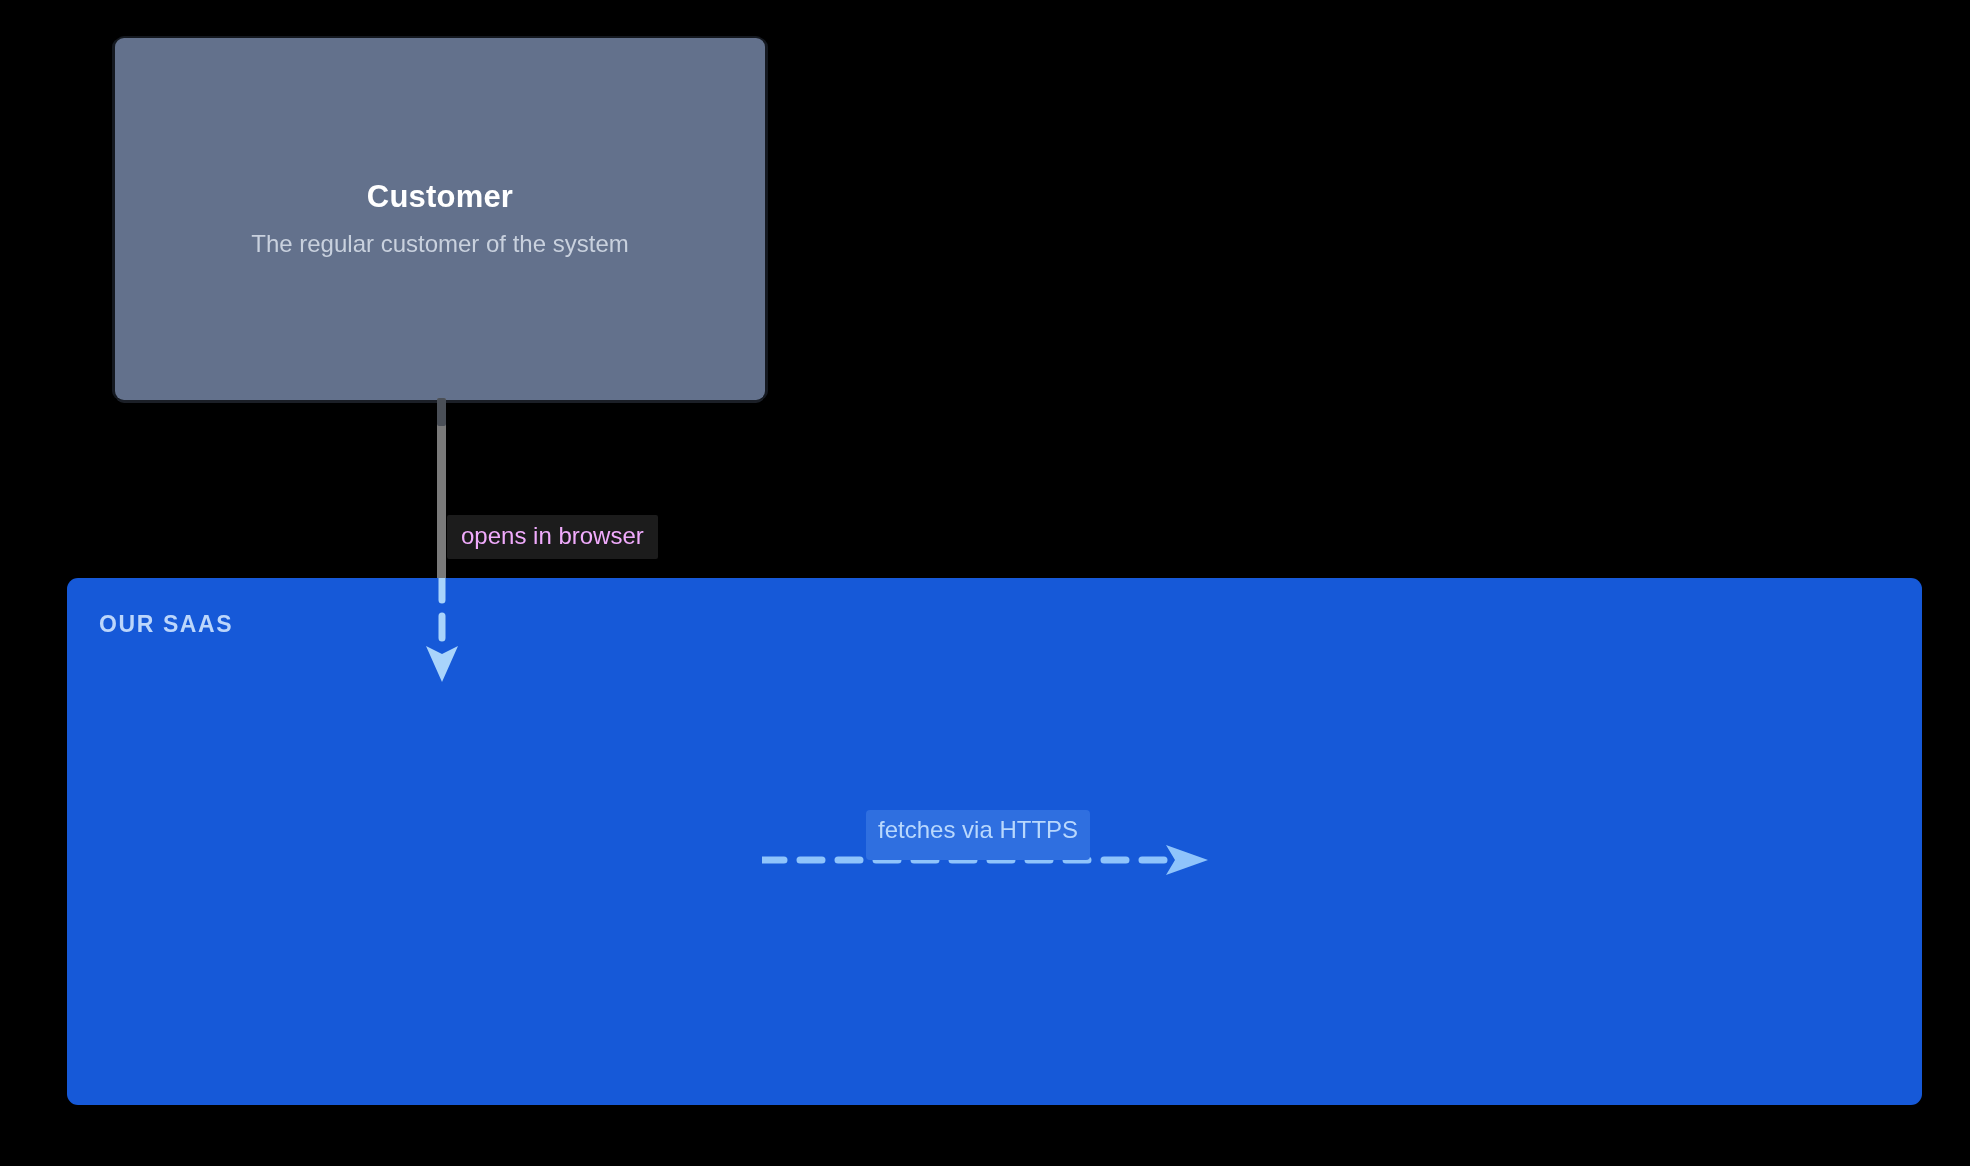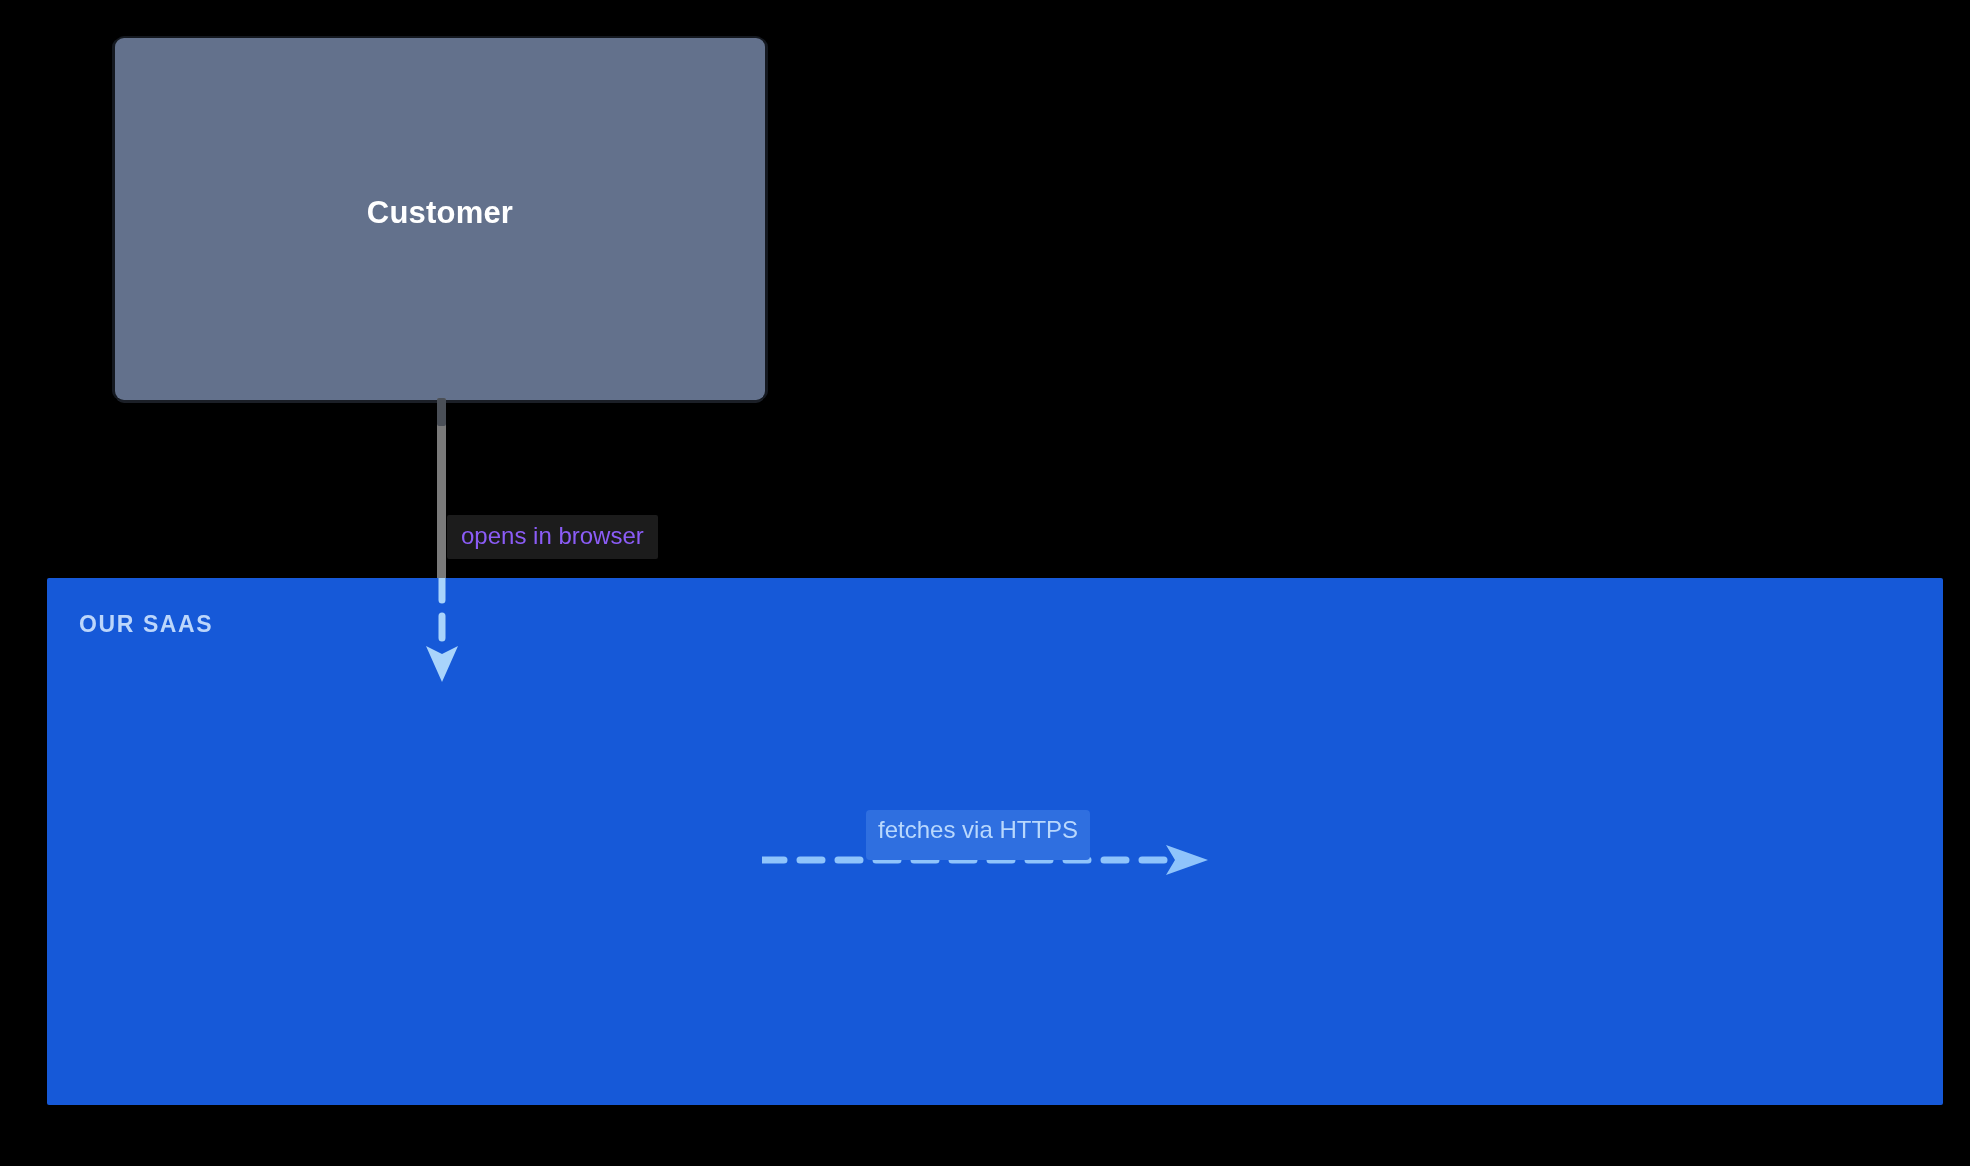--- a/index.html
+++ b/index.html
@@ -75,37 +75,36 @@
     border-radius: 2px;
   }
 
   
   #label-opens {
     position: absolute;
     left: 447px;
     top: 515px;
     padding: 7px 14px 9px 14px;
     background: #1c1c1c;
-    color: #8b5cf6;
+    color: #f0abfc;
     font-size: 24px;
     line-height: 1.15;
     white-space: nowrap;
     border-radius: 2px;
   }
 
   
   #saas-container {
     position: absolute;
-    left: 47px;
+    left: 67px;
     top: 578px;
     width: 1855px;
     height: 527px;
     background: #1659d8;
-    border-radius: 2px;
-    padding-left: 41px;
+    border-radius: 11px;
   }
   #saas-label {
     position: absolute;
     left: 32px;
     top: 35px;
     color: #bcd6fb;
     font-size: 23px;
     font-weight: bold;
     letter-spacing: 1.6px;
     line-height: 1;
@@ -146,20 +145,21 @@
     border-radius: 4px;
   }
 </style>
 </head>
 <body>
 
 <div id="canvas">
 
   <div id="customer-box">
     <div id="customer-title">Customer</div>
+    <div id="customer-desc">The regular customer of the system</div>
   </div>
 
   <div id="conn-gray"></div>
   <div id="conn-gray-cap"></div>
 
   <div id="label-opens">opens in browser</div>
 
   <div id="saas-container">
     <div id="saas-label">OUR SAAS</div>
 

